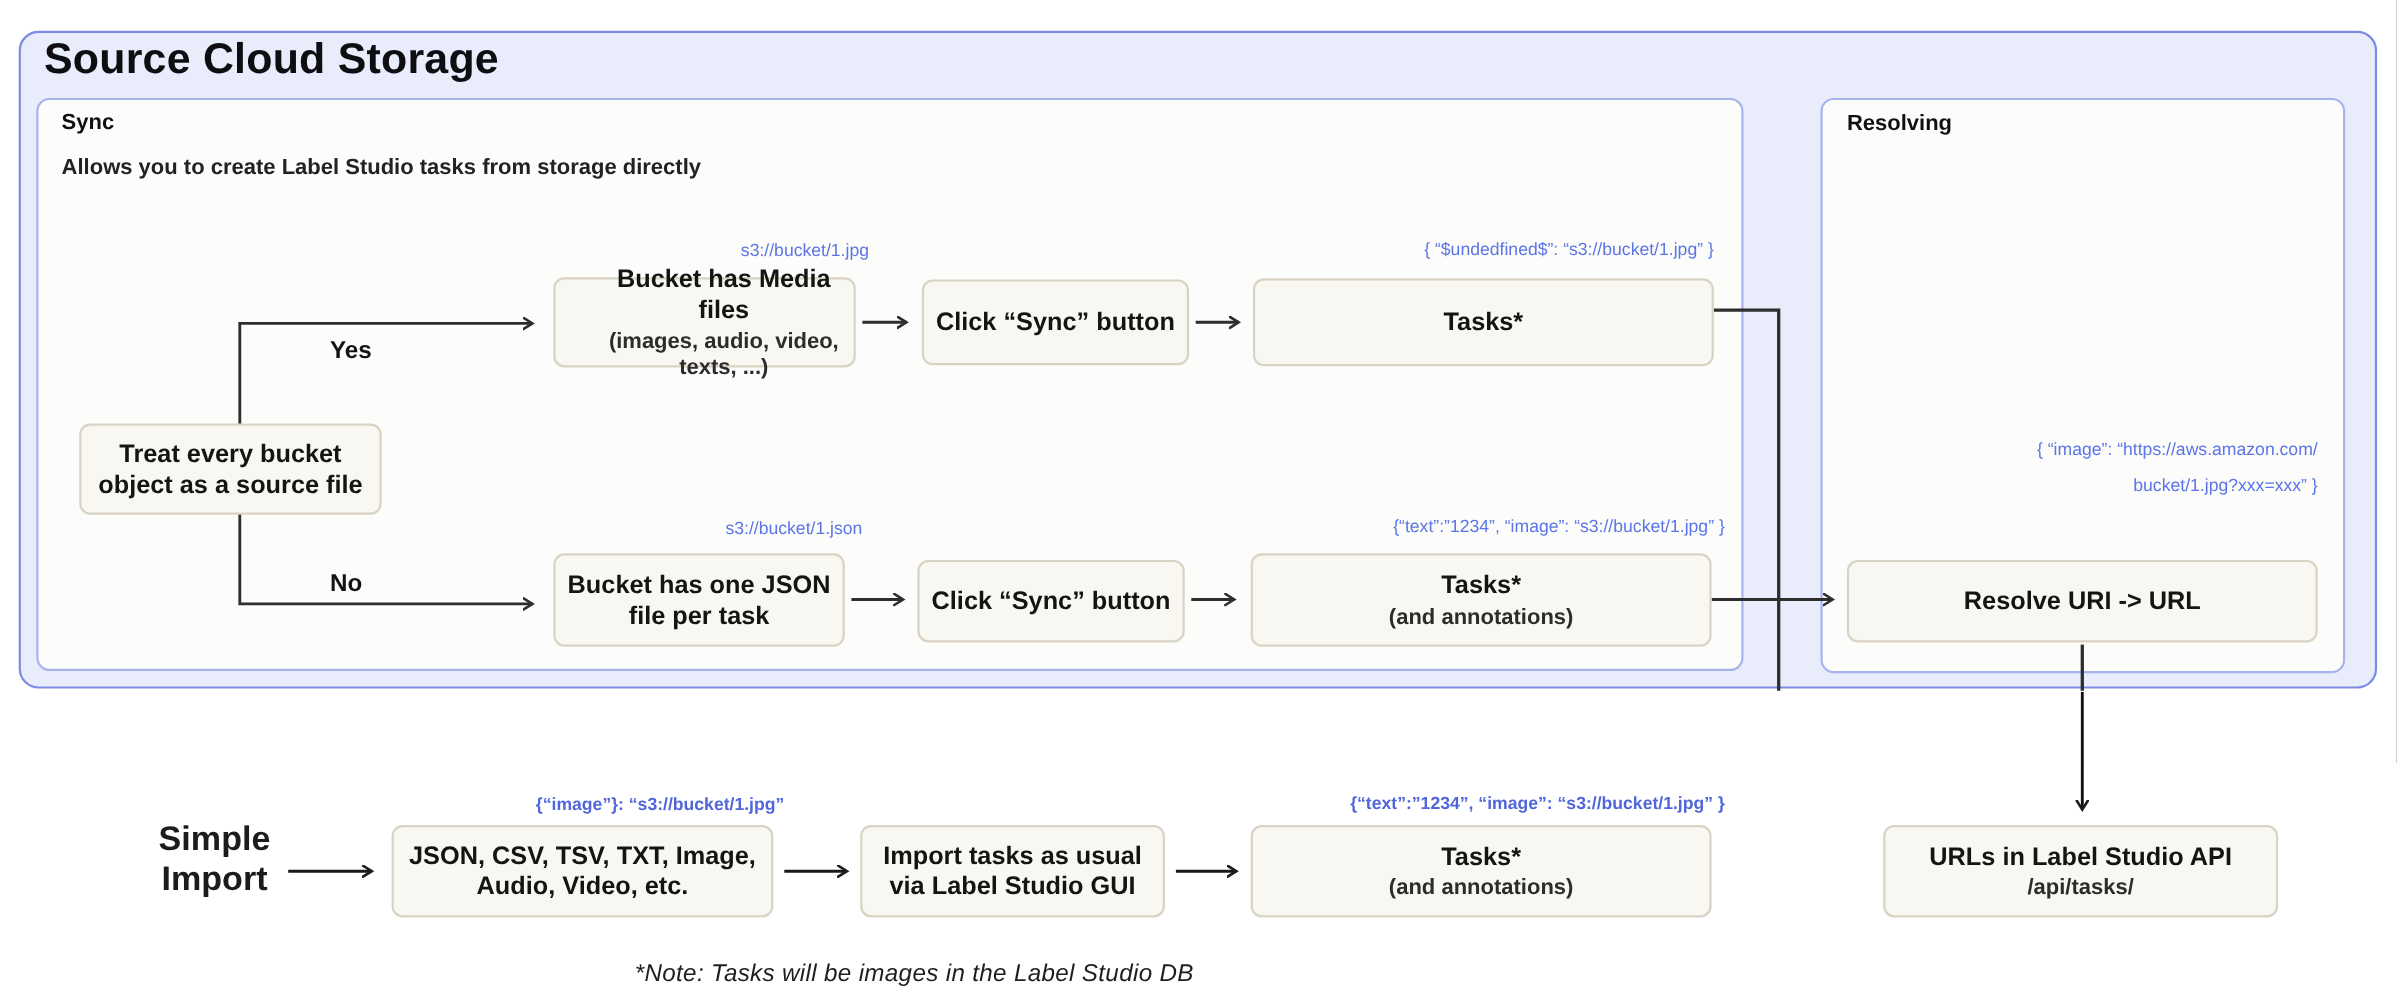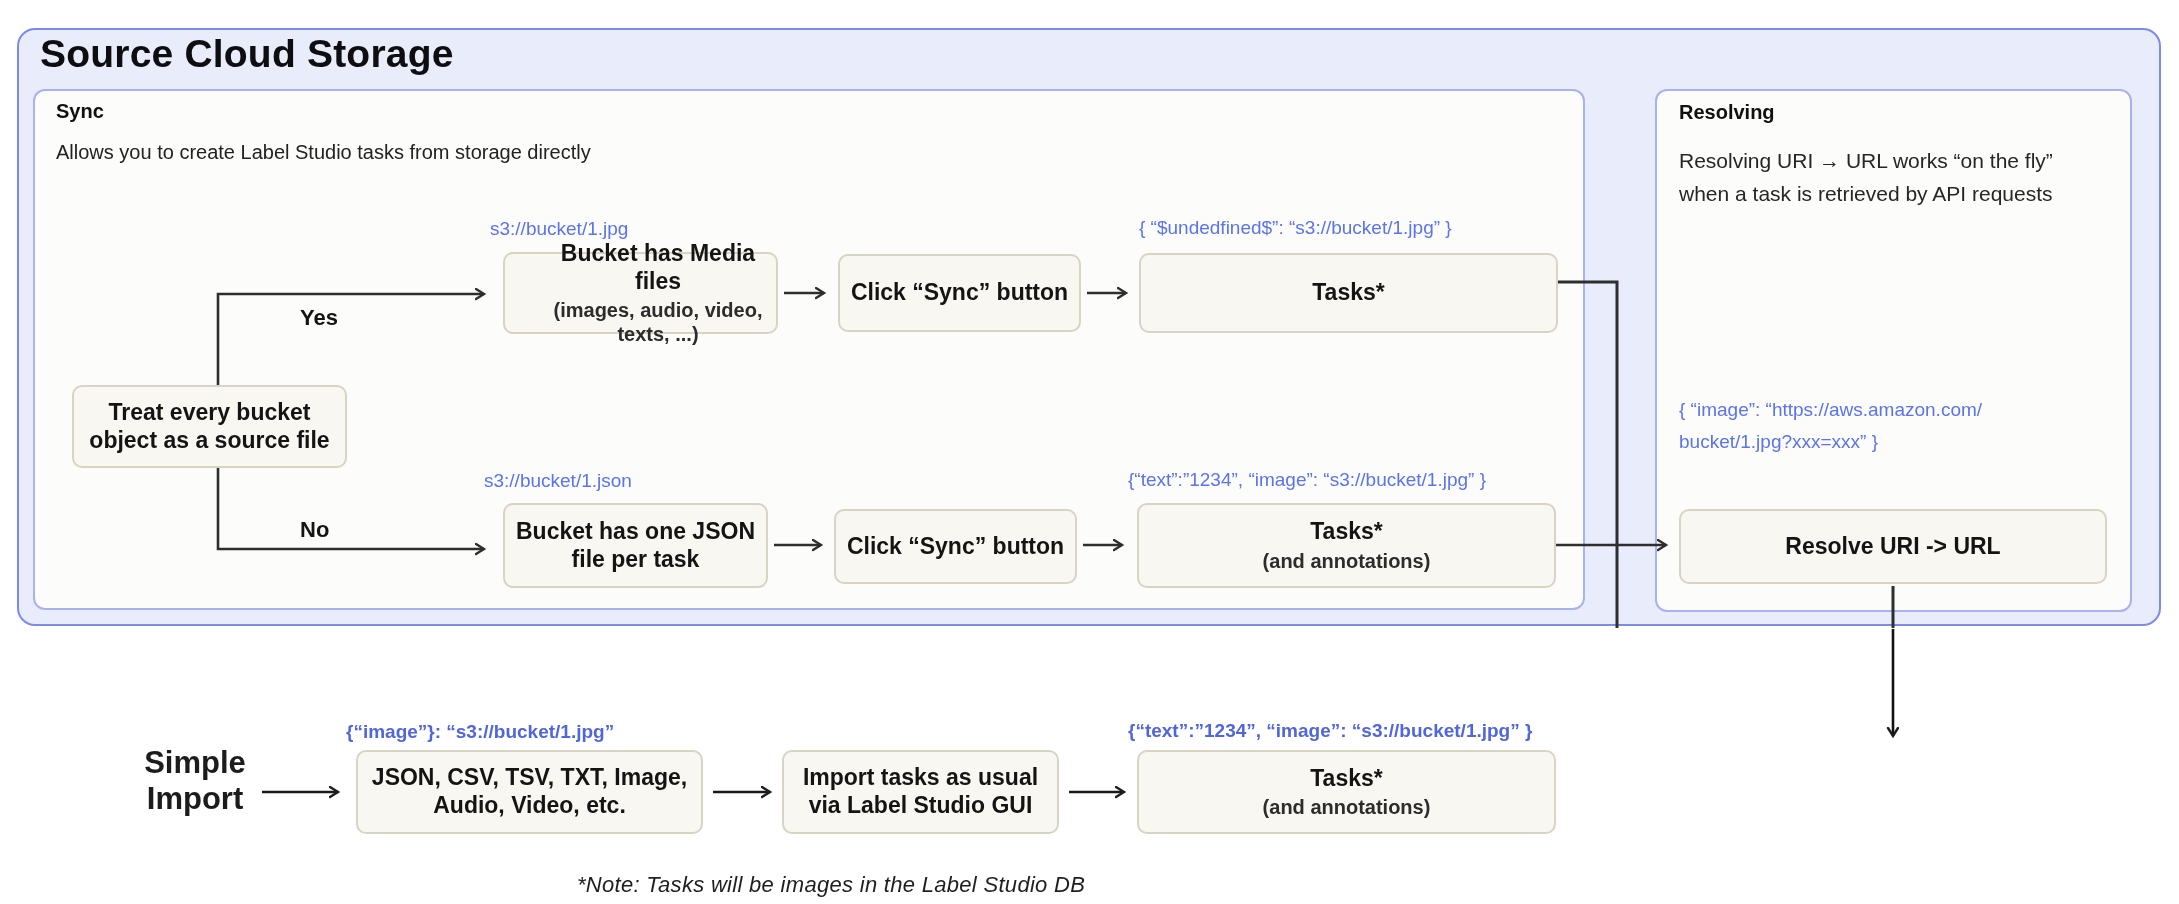--- a/index.html
+++ b/index.html
@@ -6,28 +6,28 @@
   .stage{position:relative;width:2179px;height:904px;background:#ffffff;overflow:hidden;
          font-family:"Liberation Sans",sans-serif;}
   .abs{position:absolute;}
   .outer{left:17px;top:28px;width:2144px;height:598px;background:#e9ecfa;
          border:2px solid #7c8ce4;border-radius:18px;box-sizing:border-box;}
   .page-title{left:40px;top:32px;font-size:39px;font-weight:700;color:#0d0d12;letter-spacing:.2px;}
   .panel{background:#fcfcfa;border:2px solid #a7b2ee;border-radius:12px;box-sizing:border-box;}
   .panel-sync{left:33px;top:89px;width:1552px;height:521px;}
   .panel-resolving{left:1655px;top:89px;width:477px;height:523px;}
   .panel-h{font-size:20px;font-weight:700;color:#101013;}
-  .panel-sub{font-size:20px;font-weight:400;color:#222;}
+  .panel-sub{font-size:20px;font-weight:700;color:#222;}
   .resolving-sub{font-size:21px;line-height:33px;width:450px;white-space:pre-line;color:#262626;}
   .node{position:absolute;background:#f8f7f2;border:2px solid #d9d3c3;border-radius:10px;
         display:flex;flex-direction:column;align-items:center;justify-content:center;
         text-align:center;color:#141414;font-weight:600;font-size:23px;line-height:1.2;
         box-sizing:border-box;white-space:pre-line;}
   .node .sub{font-weight:700;font-size:20px;color:#2c2c2c;margin-top:3px;white-space:normal;}
-  .blue{position:absolute;color:#5b74e8;font-size:19px;font-weight:500;text-align:left;
+  .blue{position:absolute;color:#5b74e8;font-size:16px;font-weight:500;text-align:right;
         white-space:pre-line;line-height:32px;}
   .blue-b{color:#5066da;font-weight:700;}
   .branch{position:absolute;font-size:22px;font-weight:700;color:#141414;text-align:left;width:110px;}
   .dim-title{left:95px;top:745px;width:200px;text-align:center;font-size:31px;line-height:36px;
              font-weight:600;color:#1c1c1c;white-space:pre-line;}
   .note{left:577px;top:872px;font-size:22px;font-style:italic;color:#1e1e1e;letter-spacing:.3px;}
   svg.wires{position:absolute;left:0;top:0;width:2179px;height:904px;pointer-events:none;}
 </style>
 </head>
 <body>
@@ -36,22 +36,20 @@
 
   <div class="abs outer"></div>
   <div class="abs page-title">Source Cloud Storage</div>
 
   <div class="abs panel panel-sync"></div>
   <div class="abs panel-h" style="left:56px;top:100px;">Sync</div>
   <div class="abs panel-sub" style="left:56px;top:141px;">Allows you to create Label Studio tasks from storage directly</div>
 
   <div class="abs panel panel-resolving"></div>
   <div class="abs panel-h" style="left:1679px;top:101px;">Resolving</div>
-  <div class="abs resolving-sub" style="left:1679px;top:144px;">Resolving URI → URL works “on the fly”
-when a task is retrieved by API requests</div>
 
   <svg class="wires" viewBox="0 0 2179 904">
     <defs>
       <marker id="ah" markerUnits="userSpaceOnUse" markerWidth="14" markerHeight="14" refX="9" refY="6" orient="auto">
         <path d="M1,1 L9,6 L1,11" fill="none" stroke="#2e2e2e" stroke-width="2.4" stroke-linecap="round"></path>
       </marker>
       <marker id="ahf" markerUnits="userSpaceOnUse" markerWidth="14" markerHeight="14" refX="9" refY="6" orient="auto">
         <path d="M1,1 L9,6 L1,11" fill="none" stroke="#1d1d1d" stroke-width="2.4" stroke-linecap="round"></path>
       </marker>
     </defs>
@@ -115,16 +113,20 @@
 
   <div class="node" style="left:782px;top:750px;width:277px;height:84px;">Import tasks as usual
 via Label Studio GUI</div>
 
   <div class="blue blue-b" style="left:1128px;top:715px;width:440px;">{“text”:”1234”, “image”: “s3://bucket/1.jpg” }</div>
   <div class="node" style="left:1137px;top:750px;width:419px;height:84px;">
     <div>Tasks*</div>
     <div class="sub">(and annotations)</div>
   </div>
 
+  <div class="node" style="left:1712px;top:750px;width:359px;height:84px;">
+    <div>URLs in Label Studio API</div>
+    <div class="sub">/api/tasks/</div>
+  </div>
 
   <div class="abs note">*Note: Tasks will be images in the Label Studio DB</div>
 
 </div>
 
 </body></html>

